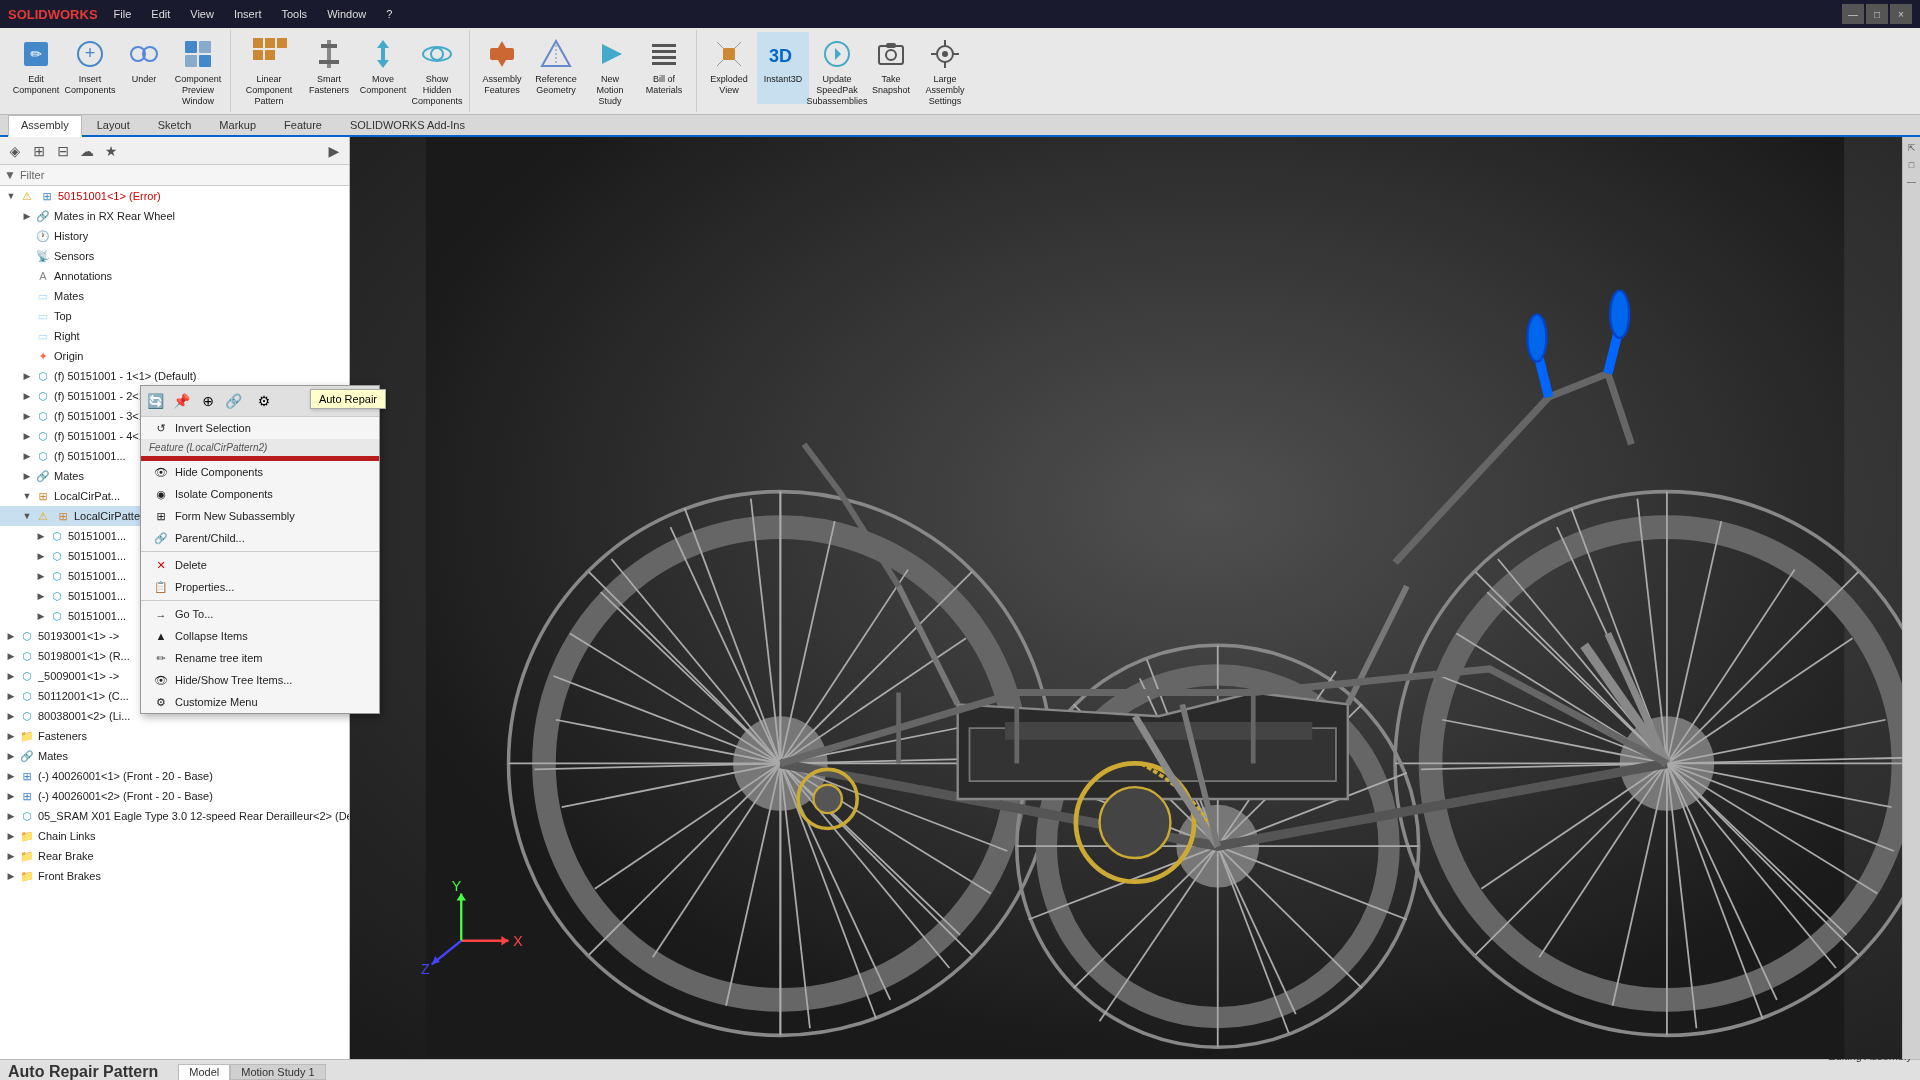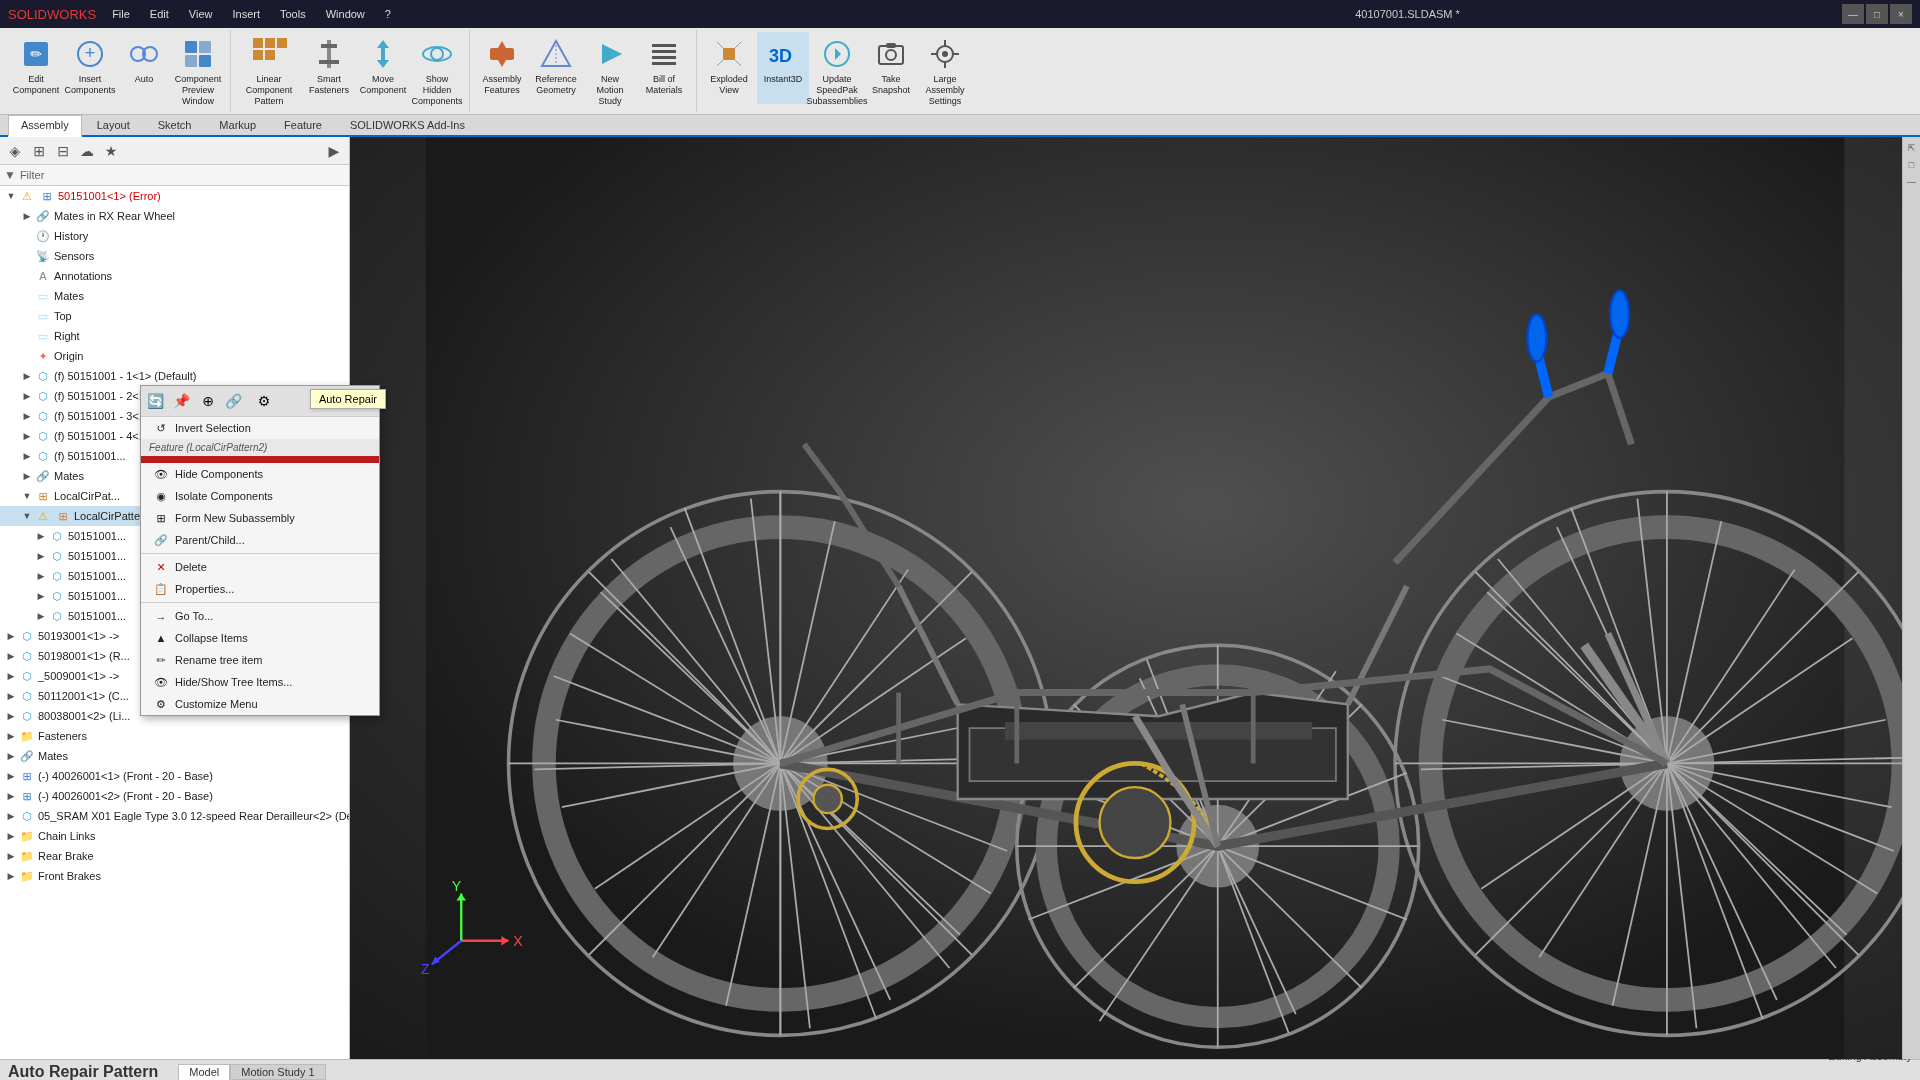--- a/index.html
+++ b/index.html
@@ -3,21 +3,21 @@
   <meta charset="utf-8">
   <style>
     * { margin: 0; padding: 0; box-sizing: border-box; }
     body { width: 1920px; height: 1080px; overflow: hidden; font-family: 'Segoe UI', Arial, sans-serif; font-size: 11px; background: #f0f0f0; }
 
     
     #titlebar {
       display: flex; align-items: center; height: 28px; background: #1a1a2e;
       color: #ccc; padding: 0 8px; font-size: 11px;
     }
-    #titlebar .solidworks-logo { color: #e53935; font-weight: normal; font-size: 13px; margin-right: 8px; }
+    #titlebar .solidworks-logo { color: #e53935; font-weight: bold; font-size: 13px; margin-right: 8px; }
     #titlebar .menu-bar { display: flex; gap: 4px; flex: 1; }
     #titlebar .menu-item { cursor: pointer; padding: 2px 8px; color: #ddd; }
     #titlebar .title { flex: 1; text-align: center; color: #ccc; font-size: 11px; }
     #titlebar .win-controls { display: flex; gap: 2px; }
     #titlebar .win-btn { width: 22px; height: 20px; background: #555; color: #ccc; border: none; cursor: pointer; font-size: 10px; display: flex; align-items: center; justify-content: center; }
 
     
     #toolbar {
       background: #e8e8e8; border-bottom: 1px solid #bbb;
       display: flex; align-items: flex-start; padding: 2px 4px; min-height: 82px;
@@ -75,21 +75,21 @@
       background: #f5f5f5; border: 1px solid #999; box-shadow: 2px 3px 8px rgba(0,0,0,0.3);
       min-width: 240px;
     }
     .ctx-toolbar { display: flex; background: #e0e0e0; border-bottom: 1px solid #ccc; padding: 3px; gap: 2px; }
     .ctx-tool-btn { width: 24px; height: 24px; border: 1px solid transparent; background: transparent; cursor: pointer; display: flex; align-items: center; justify-content: center; font-size: 14px; }
     .ctx-item {
       display: flex; align-items: center; padding: 4px 12px; cursor: pointer;
       font-size: 11px; color: #222; gap: 6px; min-height: 22px;
     }
     .ctx-item .ctx-icon { width: 16px; display: inline-flex; justify-content: center; }
-    .ctx-header { padding: 3px 8px; font-size: 10px; color: #555; background: #e8e8e8; border-bottom: 7px solid #b91c1c; font-style: italic; }
+    .ctx-header { padding: 3px 8px; font-size: 10px; color: #555; background: #e8e8e8; border-bottom: 5px solid #b91c1c; font-style: italic; }
     .auto-repair-popup {
       position: absolute; top: 0px; right: -110px;
       background: #ffffcc; border: 1px solid #aaa; padding: 3px 8px;
       font-size: 11px; white-space: nowrap; box-shadow: 1px 1px 4px rgba(0,0,0,0.2);
     }
 
     
     #viewport { flex: 1; background: #2a2a2a; position: relative; overflow: hidden; }
     #viewport-bg {
       width: 100%; height: 100%;
@@ -125,21 +125,20 @@
   <span class="solidworks-logo">SOLIDWORKS</span>
   <div class="menu-bar">
     <span class="menu-item">File</span>
     <span class="menu-item">Edit</span>
     <span class="menu-item">View</span>
     <span class="menu-item">Insert</span>
     <span class="menu-item">Tools</span>
     <span class="menu-item">Window</span>
     <span class="menu-item">?</span>
   </div>
-  <span class="title">40107001.SLDASM *</span>
   <div class="win-controls">
     <button class="win-btn">—</button>
     <button class="win-btn">□</button>
     <button class="win-btn close">×</button>
   </div>
 </div>
 
 <div id="toolbar">
   <div class="toolbar-group">
     <button class="toolbar-btn">
@@ -160,21 +159,21 @@
       </div>
       <span class="label">Insert<br>Components</span>
     </button>
     <button class="toolbar-btn">
       <div class="icon-area">
         <svg width="32" height="32" viewBox="0 0 32 32">
             <circle cx="10" cy="16" r="7" fill="none" stroke="#5588dd" stroke-width="2"></circle>
             <circle cx="22" cy="16" r="7" fill="none" stroke="#5588dd" stroke-width="2"></circle>
           </svg>
       </div>
-      <span class="label">Auto</span>
+      <span class="label">Under</span>
     </button>
     <button class="toolbar-btn">
       <div class="icon-area">
         <svg width="32" height="32" viewBox="0 0 32 32">
             <rect x="3" y="3" width="12" height="12" fill="#4488cc" rx="1"></rect>
             <rect x="17" y="3" width="12" height="12" fill="#88aacc" rx="1"></rect>
             <rect x="3" y="17" width="12" height="12" fill="#88aacc" rx="1"></rect>
             <rect x="17" y="17" width="12" height="12" fill="#4488cc" rx="1"></rect>
           </svg>
       </div>

